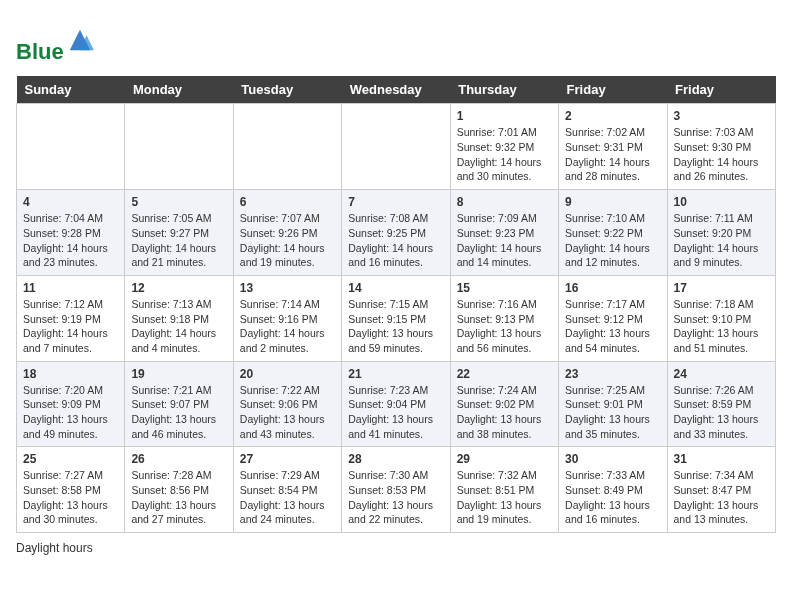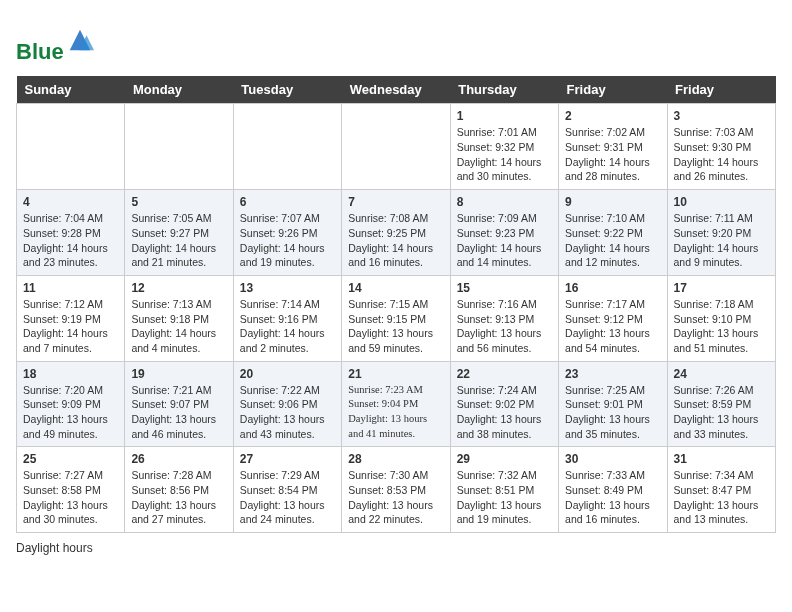--- a/index.html
+++ b/index.html
@@ -273,21 +273,21 @@
         </td>
         <td>
           <div class="day-number">20</div>
           <div class="day-info" style="white-space: pre-line;">Sunrise: 7:22 AM
 Sunset: 9:06 PM
 Daylight: 13 hours
 and 43 minutes.</div>
         </td>
         <td>
           <div class="day-number">21</div>
-          <div class="day-info" style="white-space: pre-line; font-family: Liberation Serif, serif;">Sunrise: 7:23 AM
+          <div class="day-info" style="white-space: pre-line;">Sunrise: 7:23 AM
 Sunset: 9:04 PM
 Daylight: 13 hours
 and 41 minutes.</div>
         </td>
         <td>
           <div class="day-number">22</div>
           <div class="day-info" style="white-space: pre-line;">Sunrise: 7:24 AM
 Sunset: 9:02 PM
 Daylight: 13 hours
 and 38 minutes.</div>

